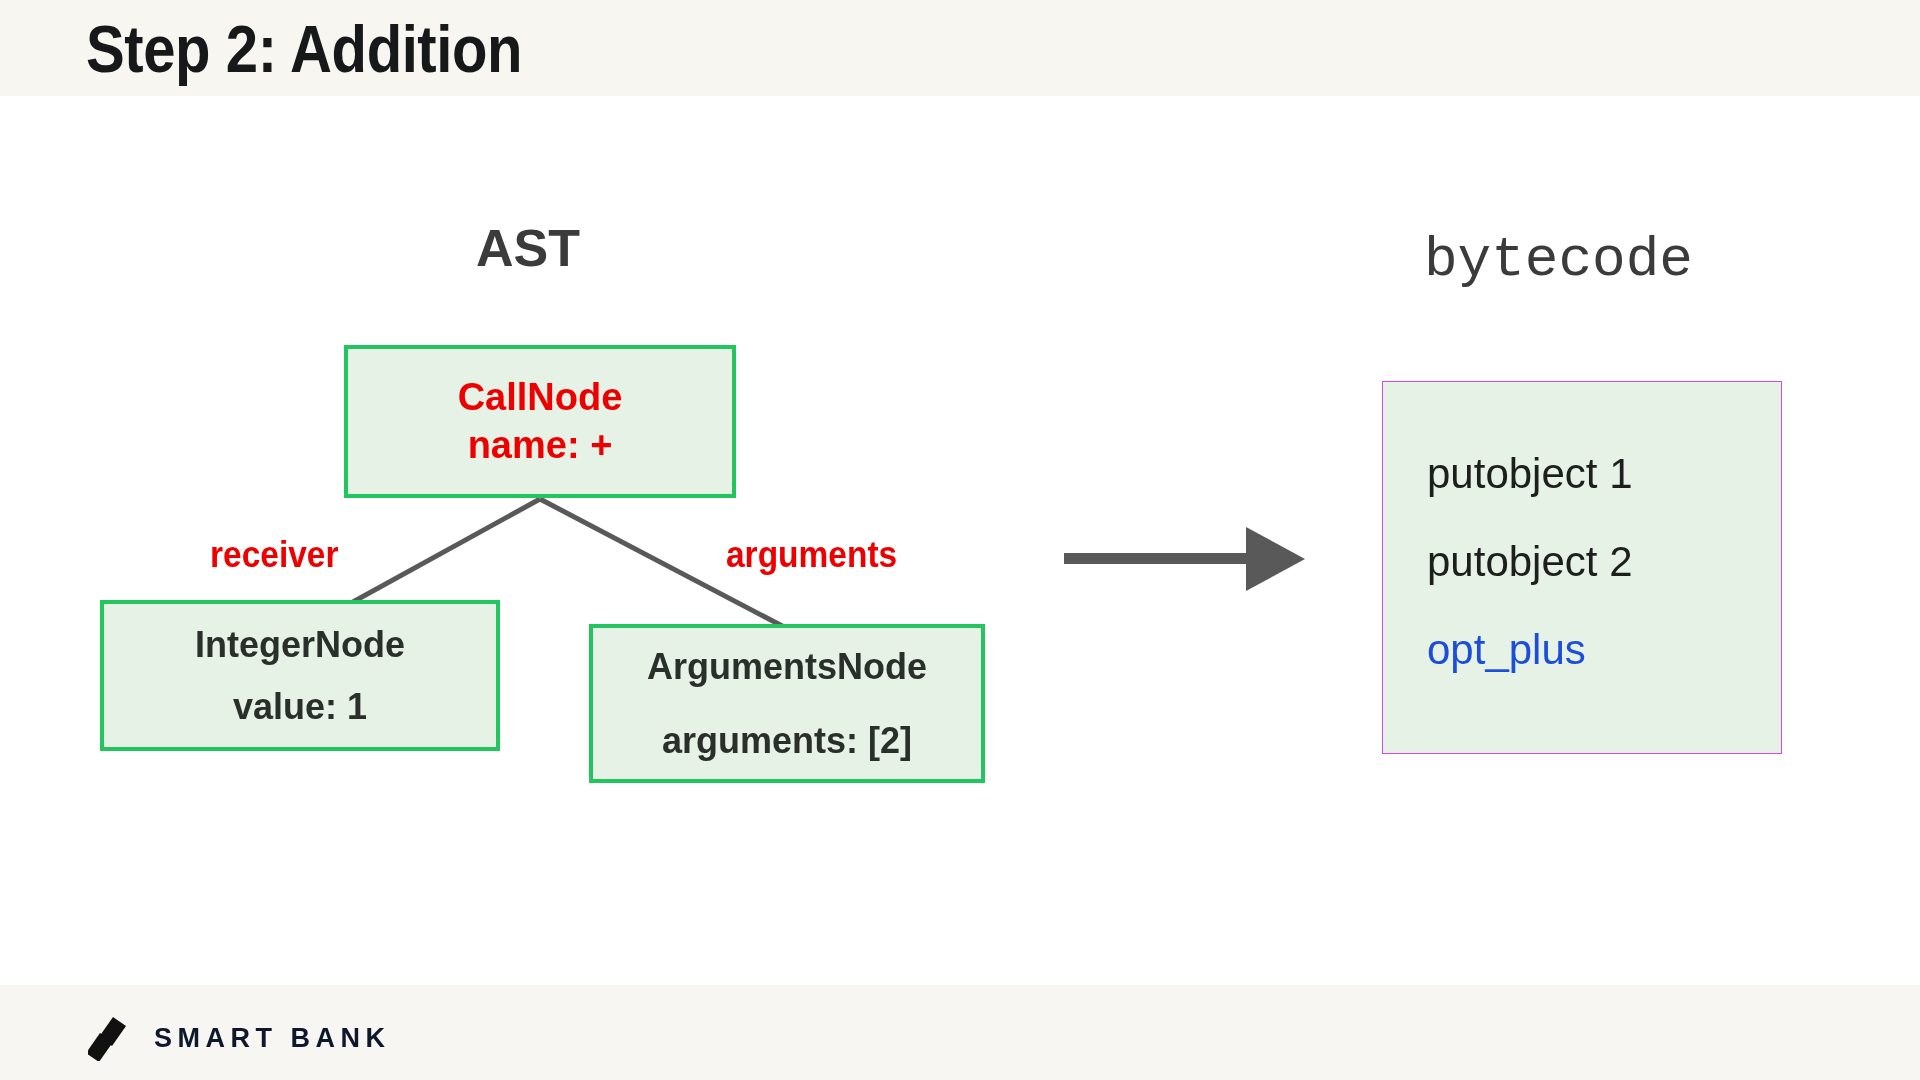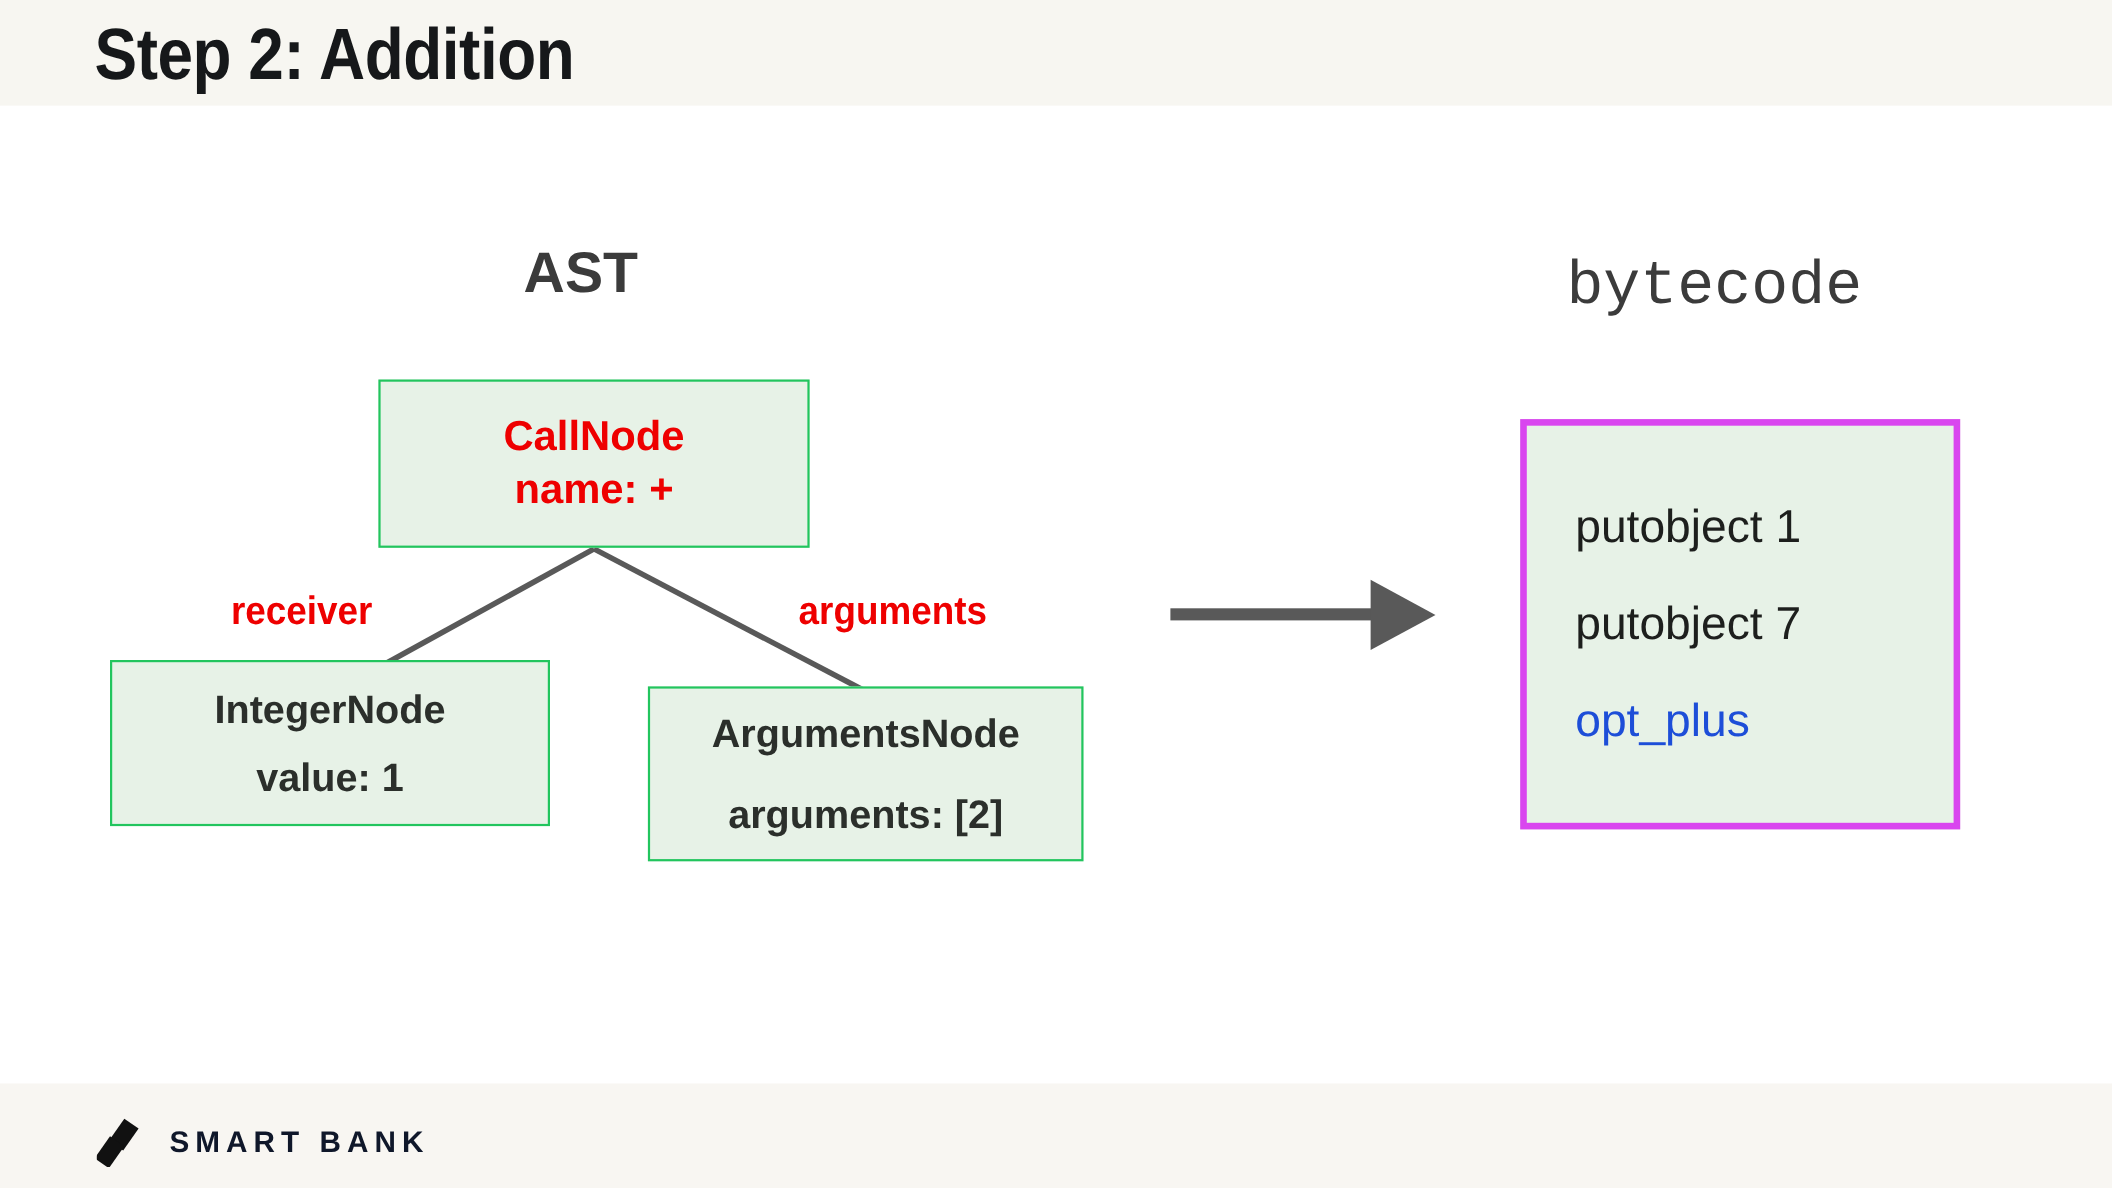--- a/index.html
+++ b/index.html
@@ -61,21 +61,21 @@
     top: 228px;
     font-size: 56px;
     font-weight: normal;
     font-family: Liberation Mono, monospace;
   }
 
   
   .node-box {
     position: absolute;
     background: #e7f2e7;
-    border: 2px solid #22c55e;
+    border: 4px solid #22c55e;
     box-sizing: border-box;
     display: flex;
     flex-direction: column;
     align-items: center;
     justify-content: center;
     font-family: "Liberation Sans", sans-serif;
     font-weight: bold;
     line-height: 1.26;
     text-align: center;
   }
@@ -136,21 +136,21 @@
   }
 
   
   #bytecode-panel {
     position: absolute;
     left: 1382px;
     top: 381px;
     width: 400px;
     height: 373px;
     background: #e7f2e7;
-    border: 6px solid #d946ef;
+    border: 1px solid #d946ef;
     box-sizing: border-box;
     padding: 48px 0 0 44px;
   }
   .bytecode-line {
     font-family: "Liberation Sans", sans-serif;
     font-size: 42px;
     line-height: 88px;
     color: #1d1f1d;
     white-space: nowrap;
   }
@@ -222,21 +222,21 @@
   <div class="node-box node-dark" id="node-arguments">
     <span class="line">ArgumentsNode</span>
     <span class="line">arguments: [2]</span>
   </div>
 
   <div class="edge-label" id="label-receiver">receiver</div>
   <div class="edge-label" id="label-arguments">arguments</div>
 
   <div id="bytecode-panel">
     <div class="bytecode-line">putobject 1</div>
-    <div class="bytecode-line">putobject 7</div>
+    <div class="bytecode-line">putobject 2</div>
     <div class="bytecode-line accent">opt_plus</div>
   </div>
 
   <div class="footer-band"></div>
   <div id="brand-logo">
     <svg width="44" height="46" viewBox="0 0 44 46">
       <polygon points="25,2 38,11 24,31 11,22" fill="#111111"></polygon>
       <polygon points="12,18 25,27 11,47 -2,38" fill="#111111"></polygon>
     </svg>
     <span id="brand-wordmark">SMART BANK</span>

